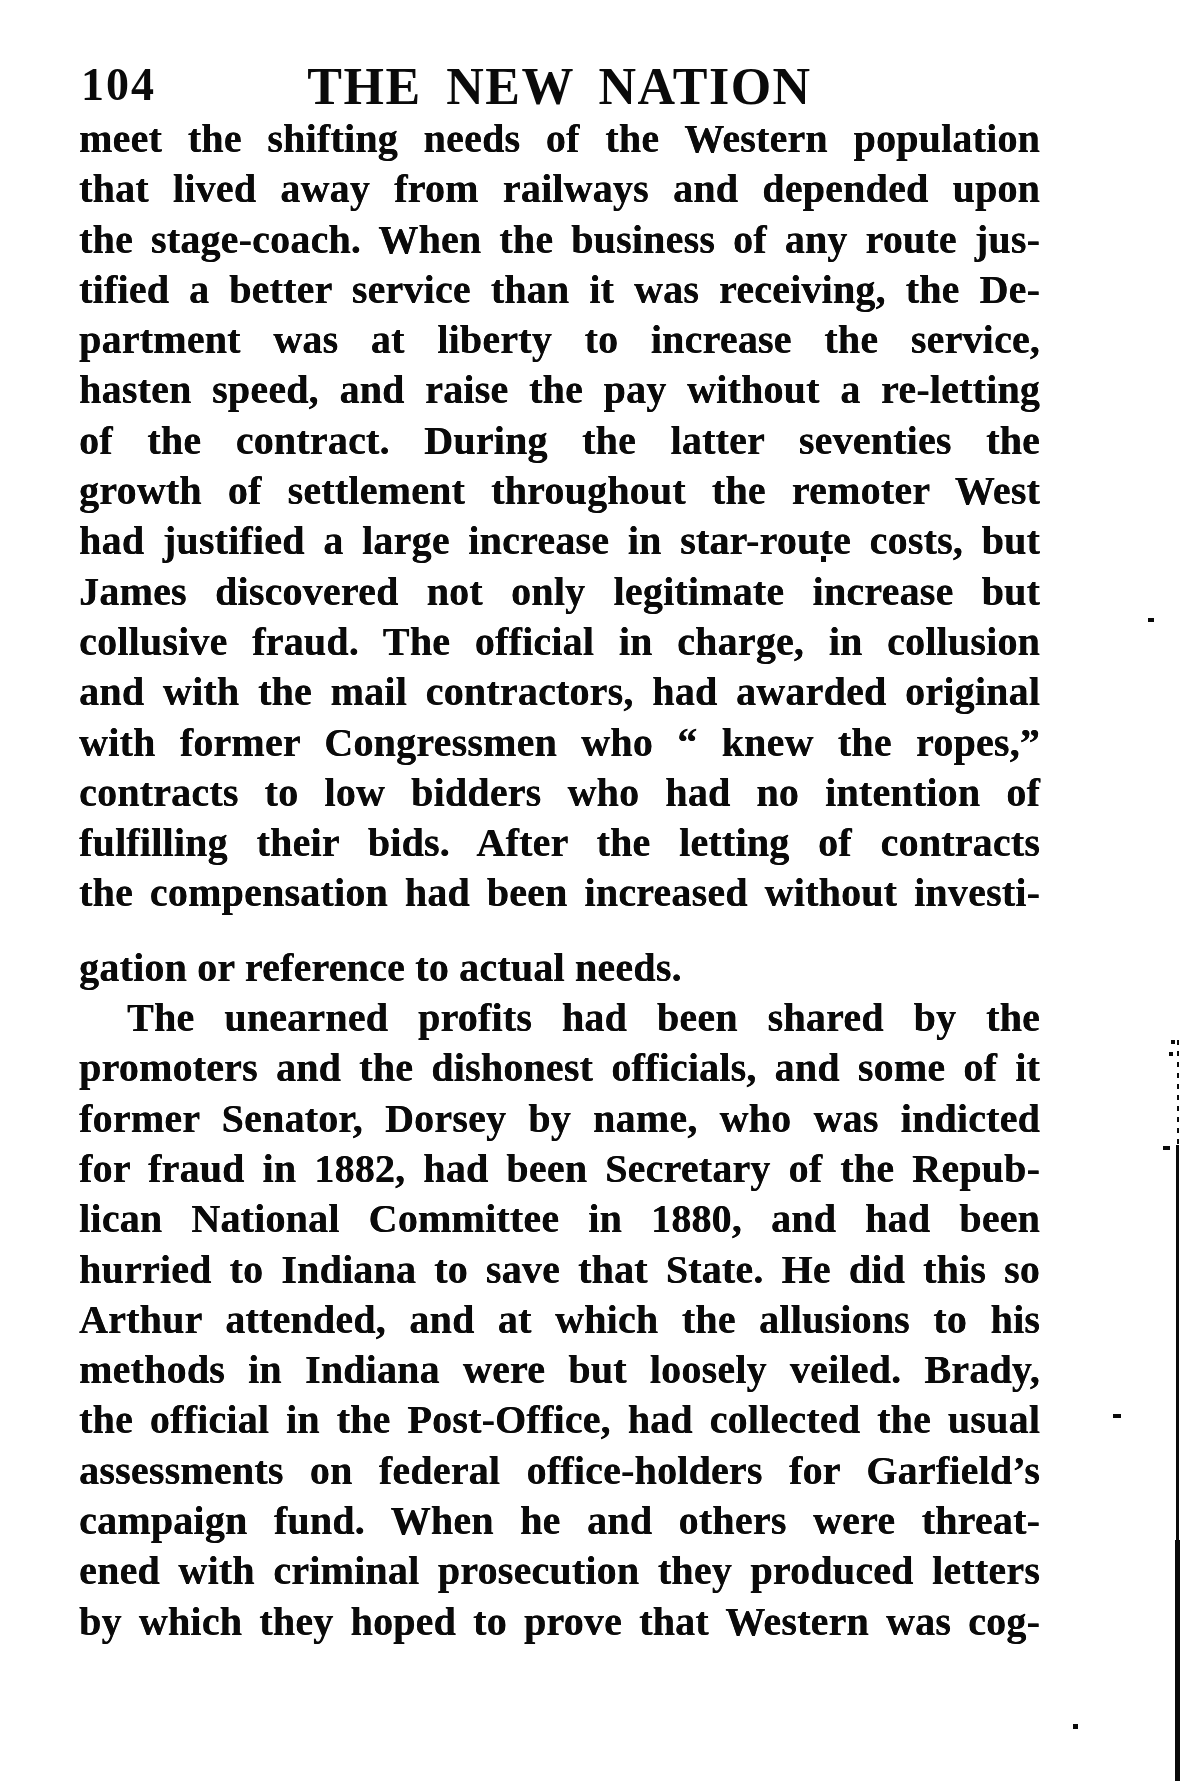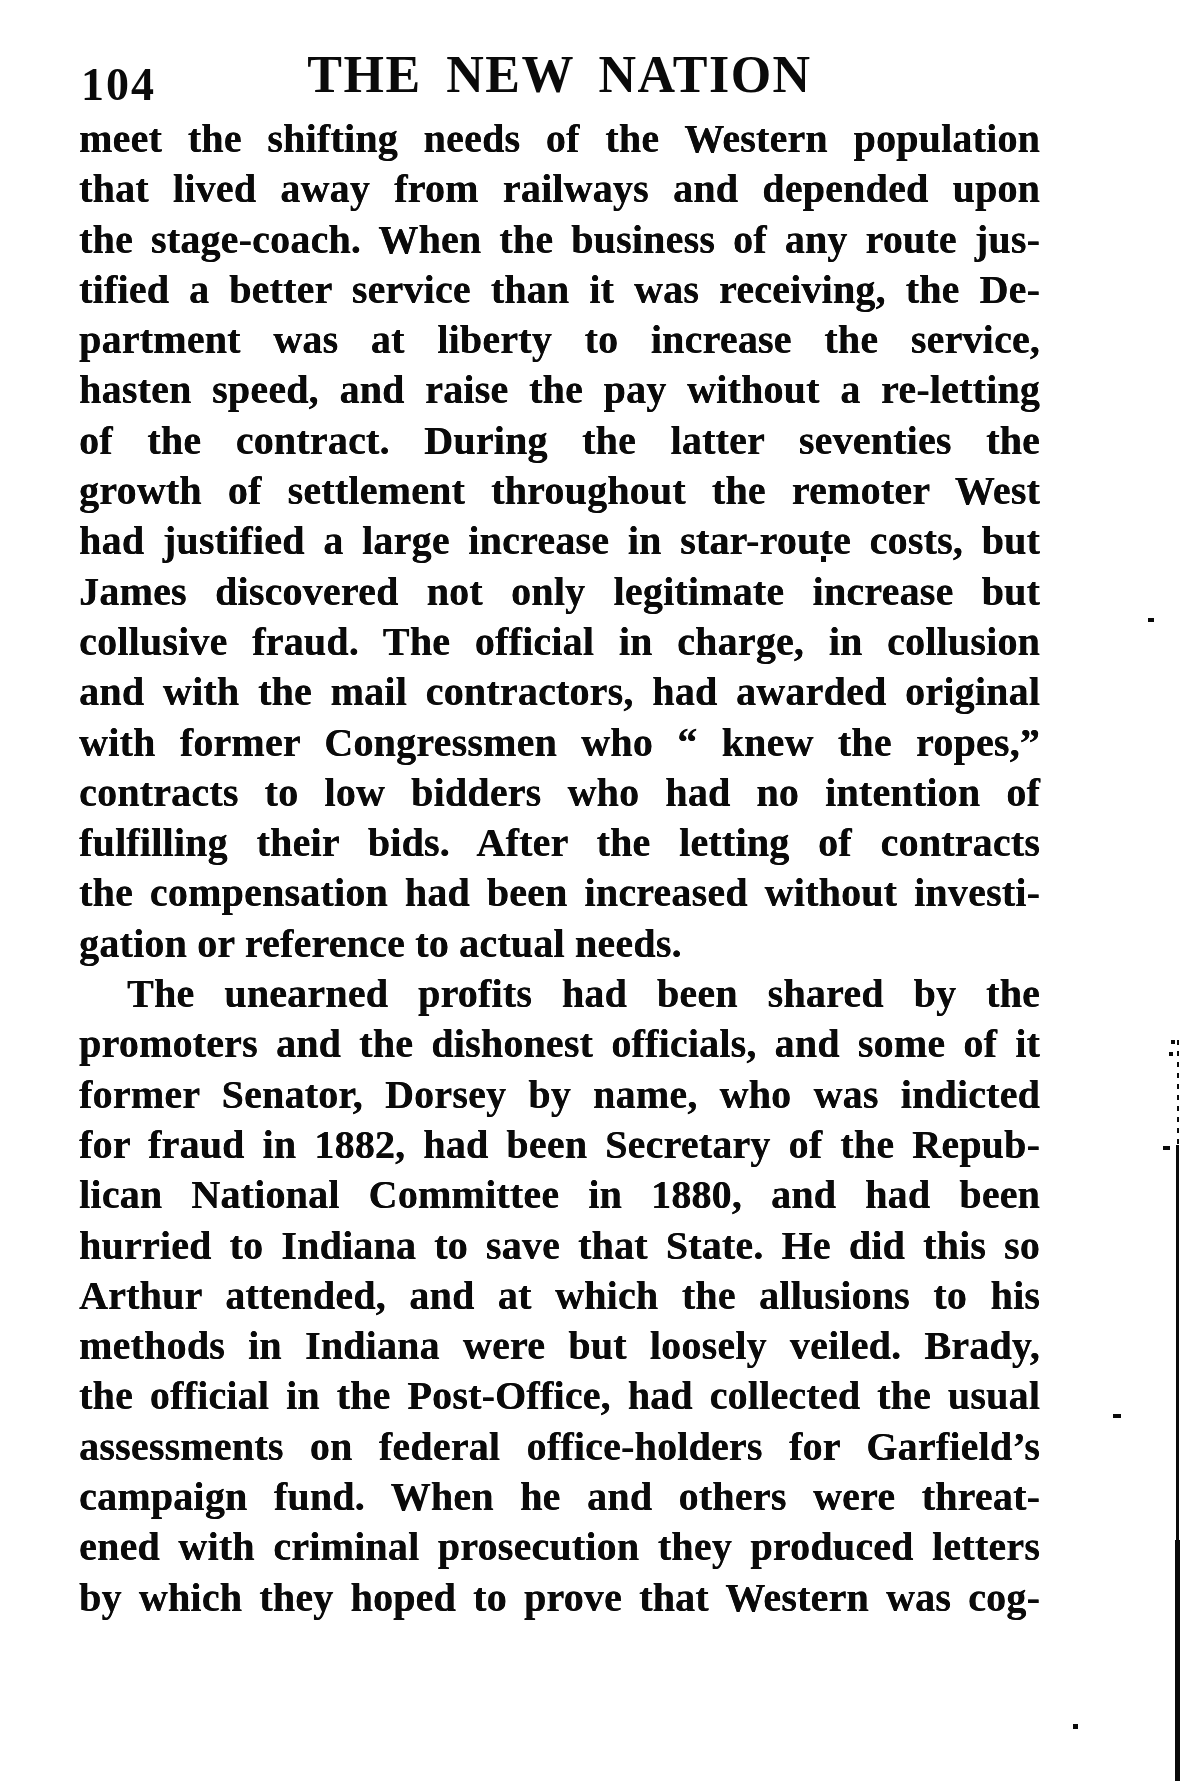--- a/index.html
+++ b/index.html
@@ -35,21 +35,21 @@
     position: absolute;
     left: 2px;
     top: 6px;
     font-size: 46px;
     line-height: 50px;
     font-weight: bold;
     letter-spacing: 2px;
     margin-top: 11px;
   }
   .running-title {
-    margin: 4px;
+    margin: 16px;
     position: absolute;
     left: 0;
     right: 0;
     top: 0;
     text-align: center;
     font-size: 52px;
     line-height: 56px;
     font-weight: bold;
     letter-spacing: 1.5px;
     word-spacing: 10px;
@@ -67,20 +67,21 @@
     line-height: 50.3px;
     font-weight: bold;
     letter-spacing: 0.2px;
     text-align: justify;
     text-align-last: justify;
     text-justify: inter-word;
     text-shadow: 0.3px 0 0 var(--ink);
   }
   .line.flush {
     text-align-last: left;
+    margin-top: 24px;
   }
   .line.indent {
     text-indent: 48px;
   }
   
   .scan-artifacts {
     position: absolute;
     inset: 0;
     pointer-events: none;
   }

